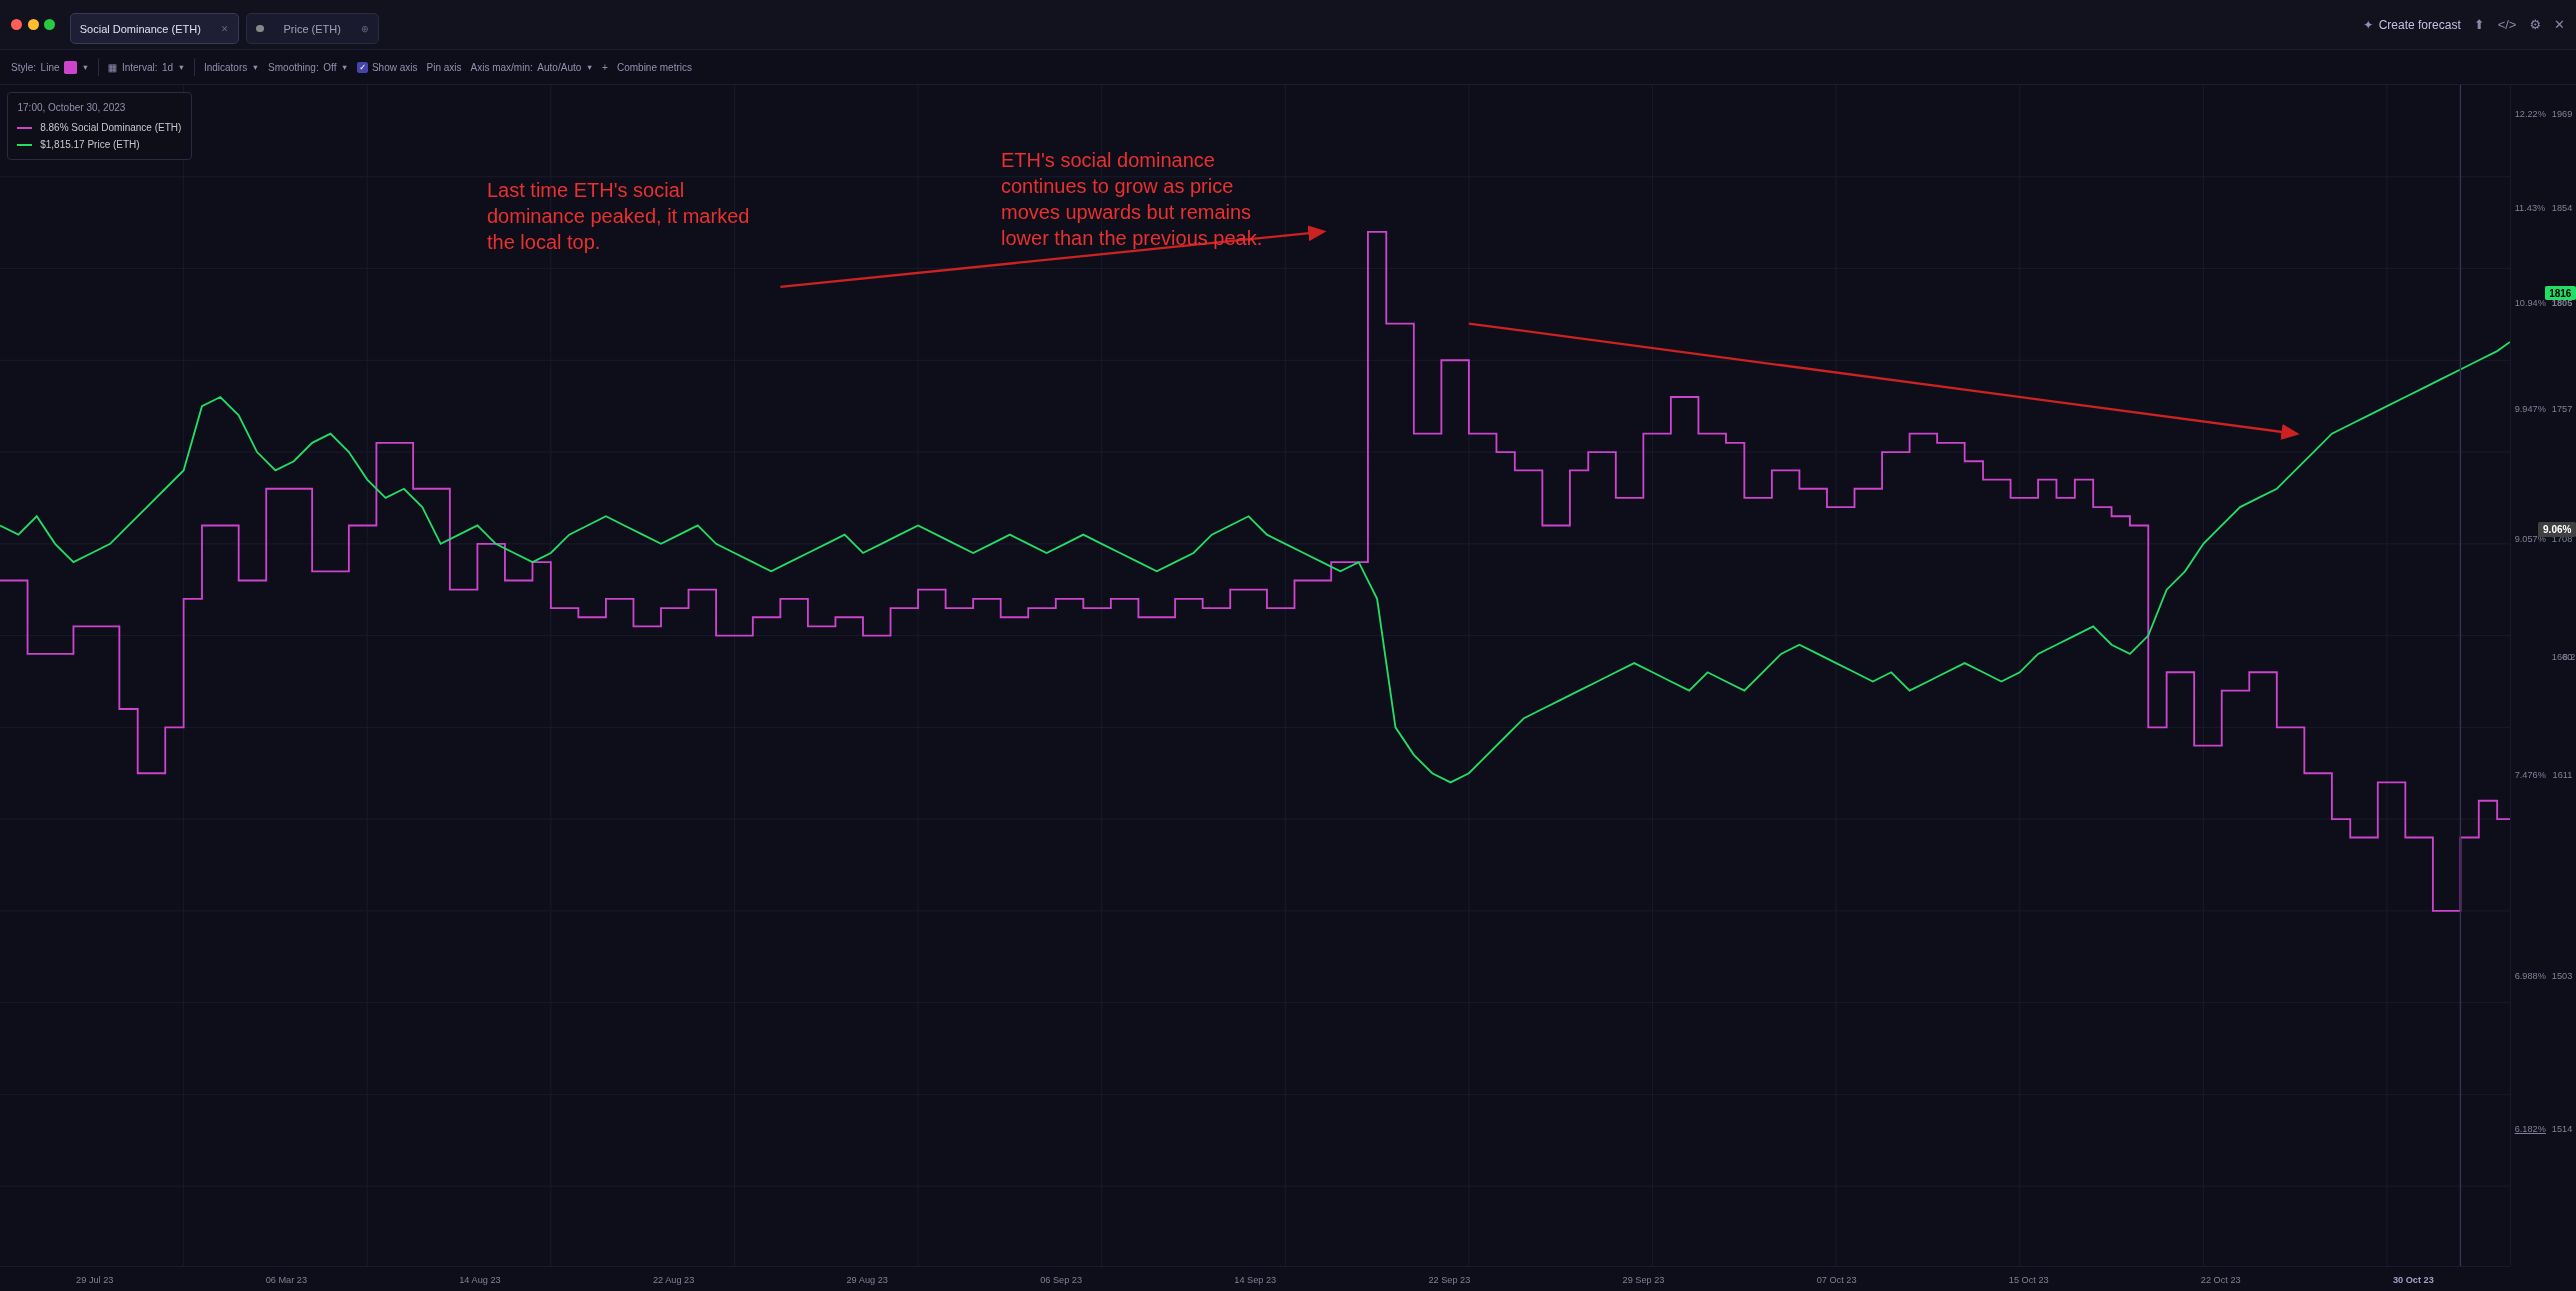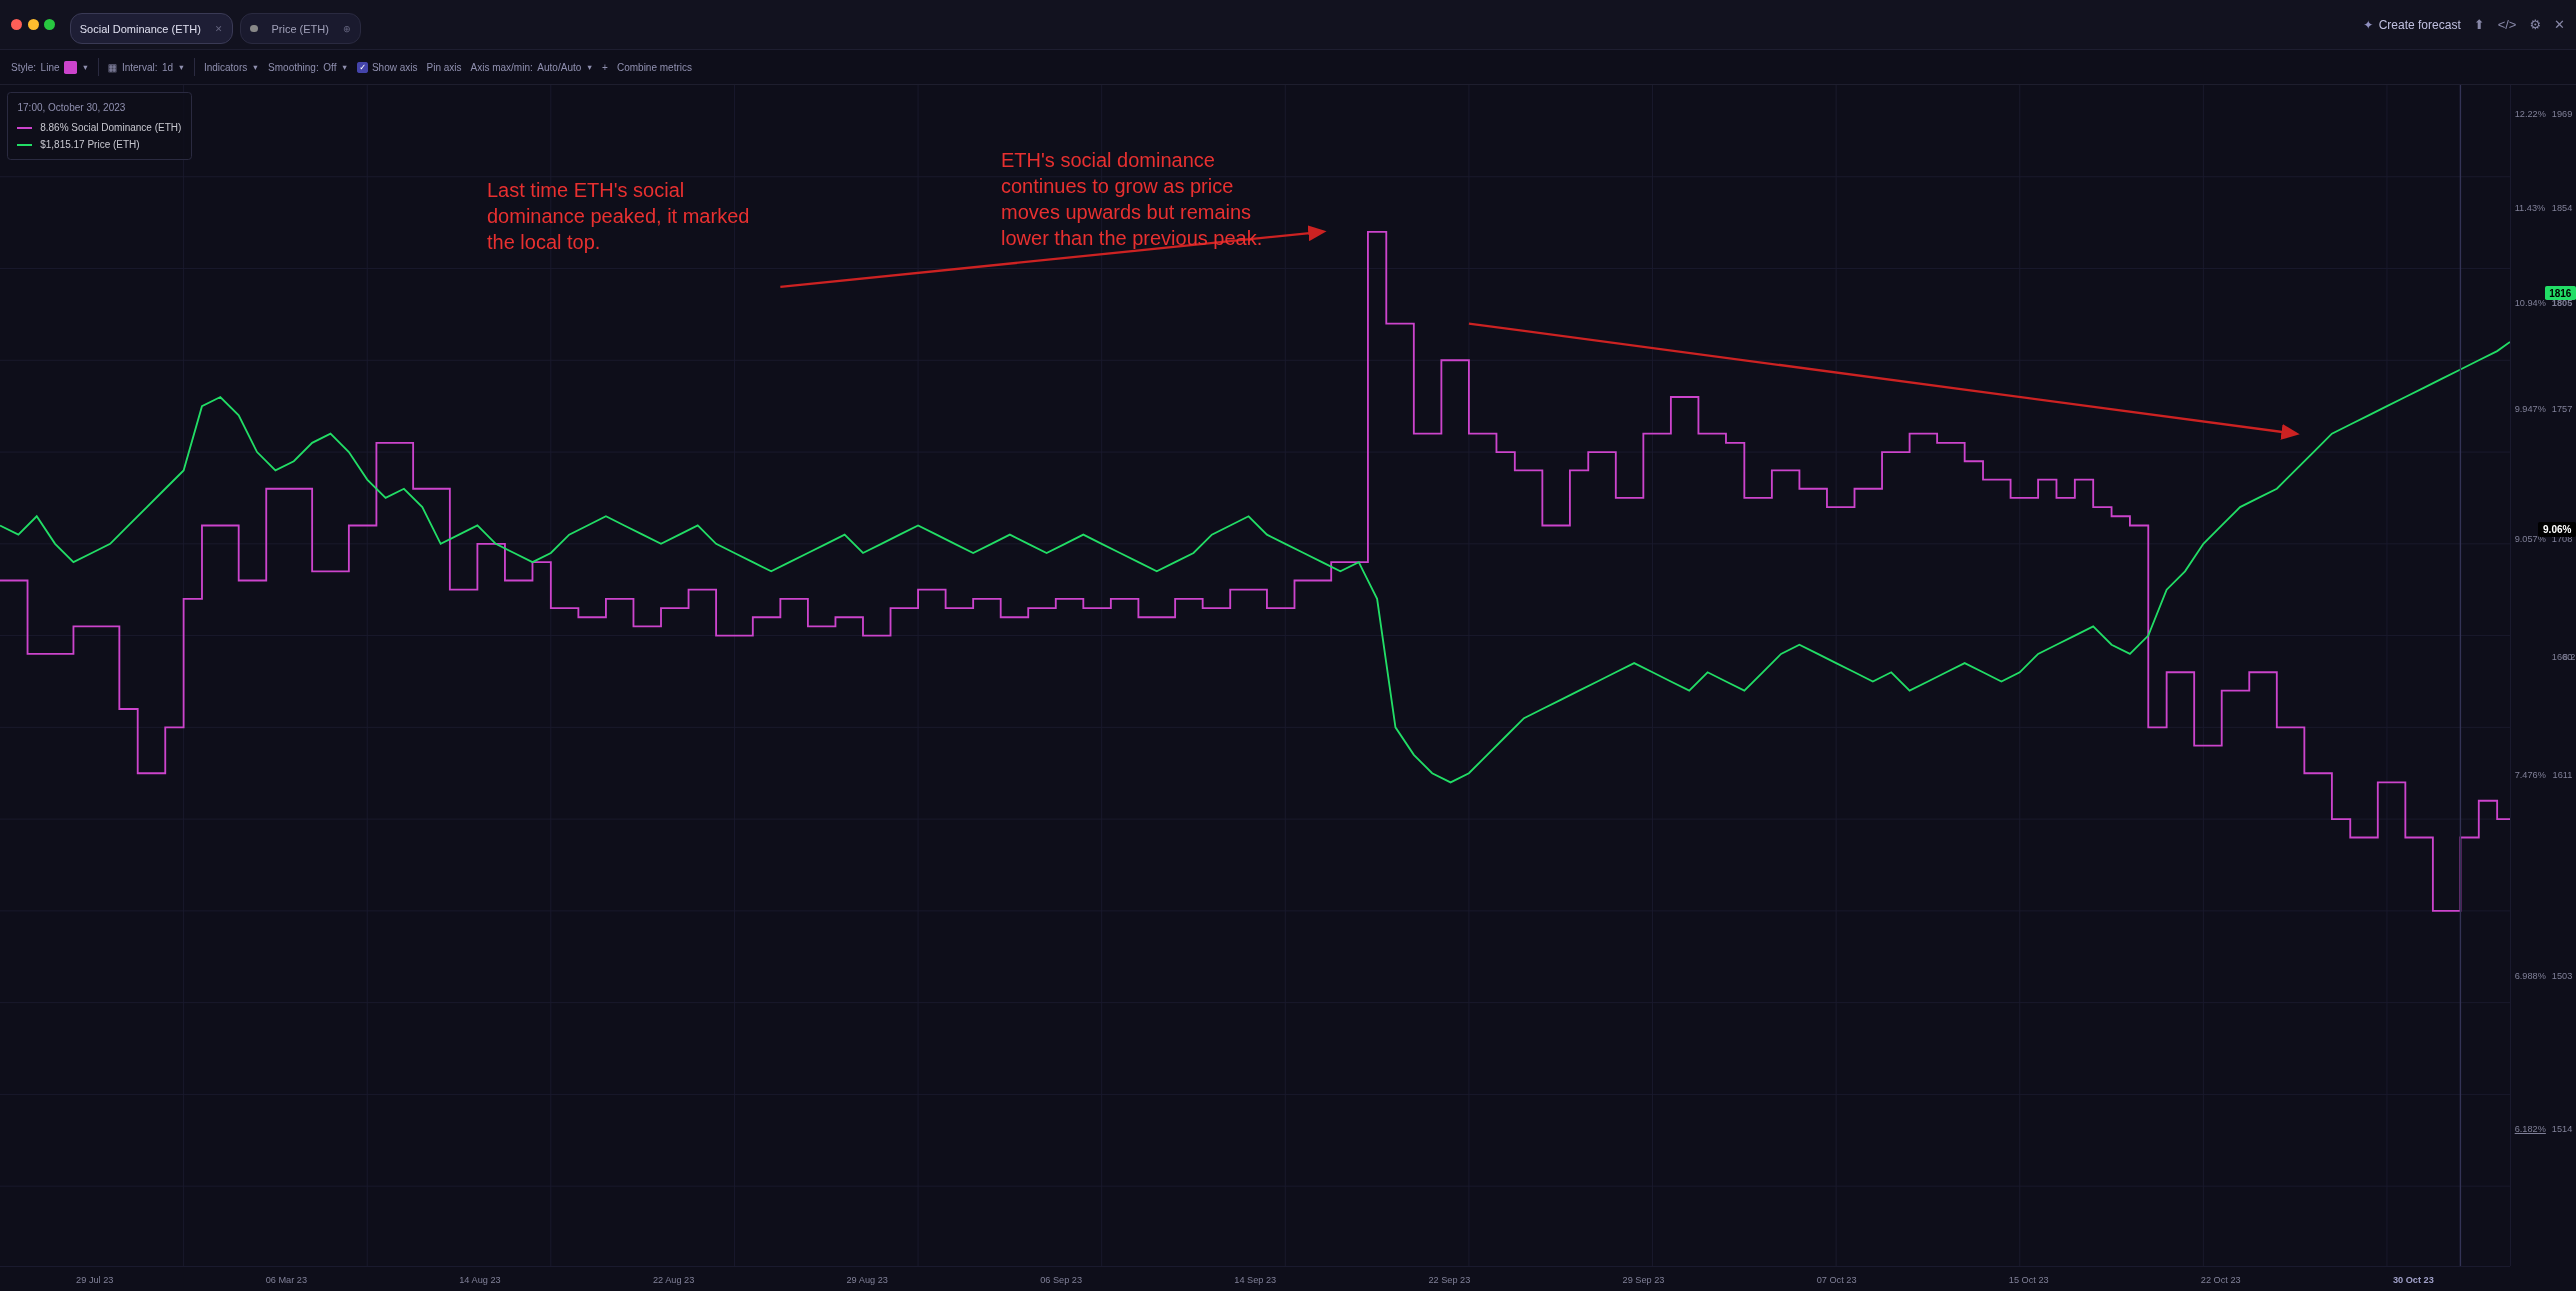--- a/index.html
+++ b/index.html
@@ -36,25 +36,25 @@
       display: inline-block;
     }
     .win-close { background: #ff5f57; }
     .win-min { background: #febc2e; }
     .win-max { background: #28c840; }
 
     .tab {
       height: 31px;
       background: #1a1a2e;
       border: 0.9px solid #2a2a40;
-      border-radius: 12px;
+      border-radius: 5px;
       display: flex;
       align-items: center;
       padding: 0 9.2px;
-      gap: 14px;
+      gap: 20px;
       cursor: pointer;
       color: #a0a0b8;
       font-size: 11px;
       margin-top: 8px;
     }
     .tab.active {
       background: #1e1e35;
       border-color: #3a3a55;
       color: #e0e0f0;
     }
@@ -232,21 +232,21 @@
       padding: 1.8px 4.6px;
       border-radius: 1.8px;
       font-size: 10px;
       font-weight: bold;
     }
     .price-badge.green {
       background: #22dd66;
       color: #000;
     }
     .price-badge.pink {
-      background: #000000;
+      background: #404040;
       color: #fff;
     }
 
     
     .chart-svg {
       position: absolute;
       top: 0;
       left: 0;
       width: calc(100% - 66px);
       height: calc(100% - 26px);

